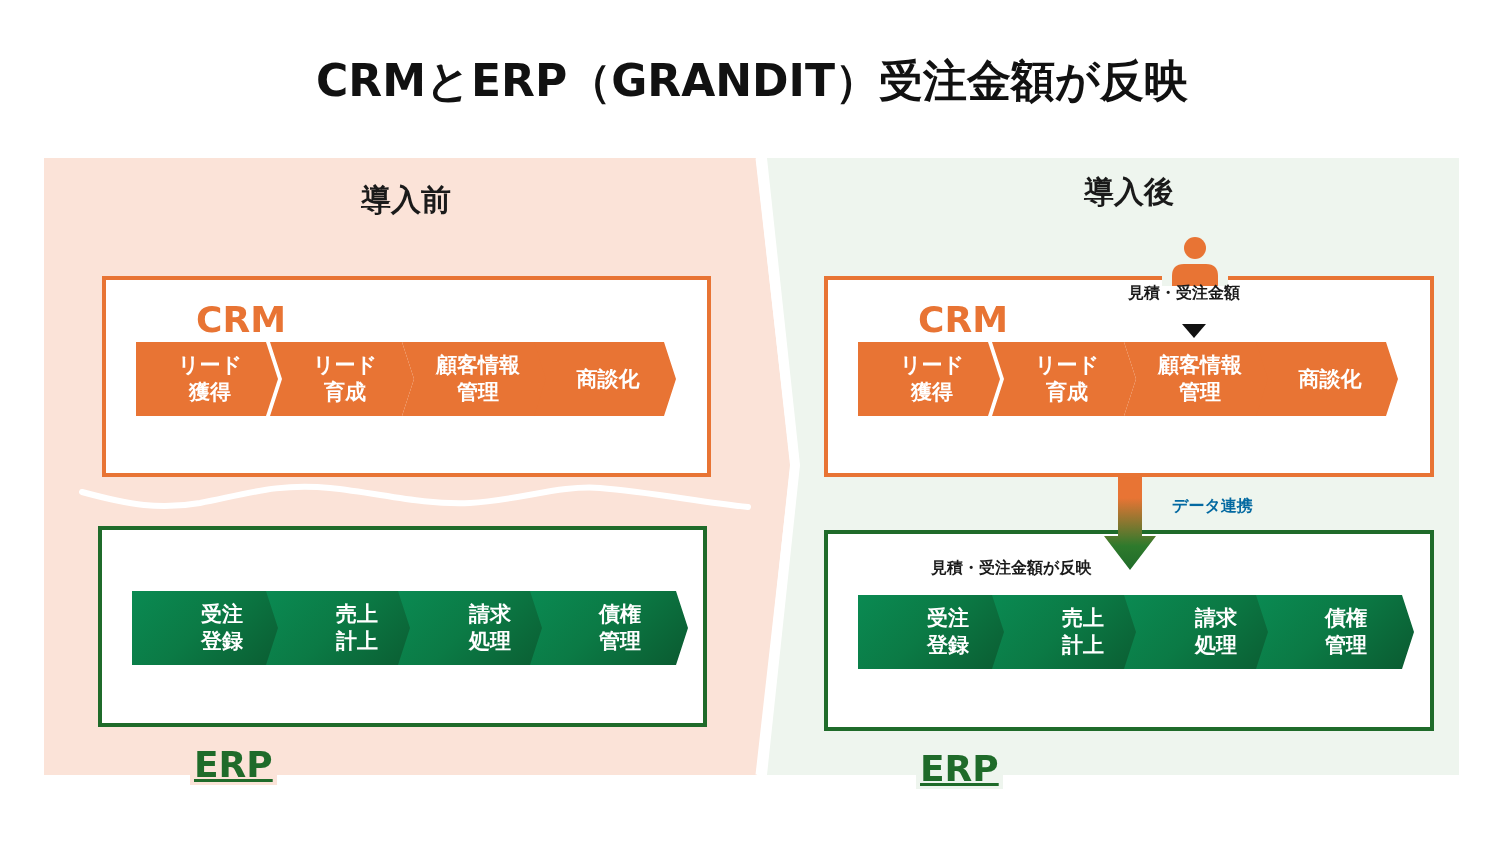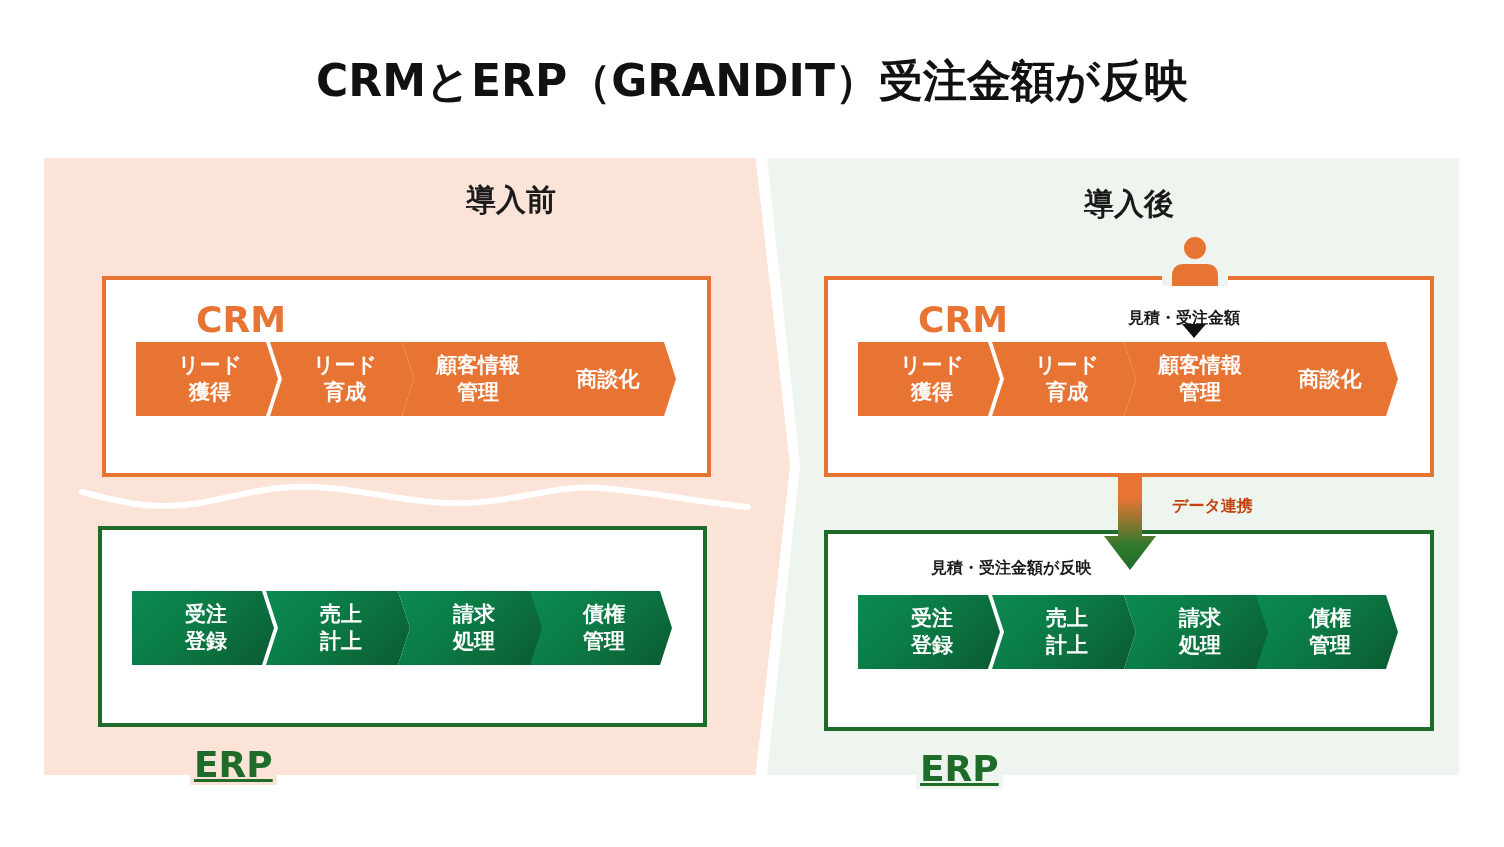--- a/index.html
+++ b/index.html
@@ -12,26 +12,26 @@
   .box { position: absolute; background: #ffffff; box-sizing: border-box; }
   .box.crm { border: 4px solid #e87434; }
   .box.erp { border: 4px solid #1f6b2a; }
   .box-label { position: absolute; font-size: 36px; font-weight: bold; padding: 0 8px; line-height: 36px; margin-top: 40px; }
   .box-label.crm { color: #e87434; background: linear-gradient(#ffffff00 0, #ffffff00 45%, #ffffff 45%, #ffffff 100%); }
   .box-label.erp { color: #1f6b2a; text-decoration: underline; }
   .flow { position: absolute; height: 90px; }
   .step { position: absolute; top: 0; height: 74px; display: flex; align-items: center; justify-content: center;
           color: #fff; font-weight: bold; font-size: 21px; line-height: 27px; text-align: center; white-space: pre-line; }
   .step.orange { background: #e87434; }
-  .step.green { background: linear-gradient(135deg, #0a8a52 0%, #0b7a45 45%, #0b5a30 100%); }
+  .step.green { background: linear-gradient(135deg, #0a8a52 0%, #0b7a45 45%, #0b5a30 100%); padding-left: 16px; }
   .step.first { clip-path: polygon(0 0, calc(100% - 12px) 0, 100% 50%, calc(100% - 12px) 100%, 0 100%); }
   .step.mid { clip-path: polygon(0 0, calc(100% - 12px) 0, 100% 50%, calc(100% - 12px) 100%, 0 100%, 12px 50%); }
   .step .txt { padding-left: 6px; }
   .note { position: absolute; font-size: 16px; font-weight: bold; color: #1a1a1a; white-space: nowrap; }
-  .note.green { color: #c2410c; }
+  .note.green { color: #0369a1; }
   .tri-down { position: absolute; width: 0; height: 0; border-left: 12px solid transparent;
               border-right: 12px solid transparent; border-top: 14px solid #111; }
 </style>
 </head>
 <body>
 
 <svg class="bg" width="1504" height="847">
   <defs>
     <linearGradient id="linkGrad" x1="0" y1="0" x2="0" y2="1">
       <stop offset="0" stop-color="#e87434"></stop>
@@ -41,21 +41,21 @@
     </linearGradient>
   </defs>
   <polygon points="44,158 756,158 790,465 757,775 44,775" fill="#fbe3d8"></polygon>
   <polygon points="767,158 1459,158 1459,775 767,775 800,465" fill="#eef5ee"></polygon>
   <polyline points="760,158 795,465 760,775" fill="none" stroke="#ffffff" stroke-width="9"></polyline>
   <path d="M82,492 C130,505 160,510 200,503 C250,493 280,483 330,488 C380,493 420,505 470,503 C520,500 560,485 600,488 C650,492 700,502 748,507" fill="none" stroke="#ffffff" stroke-width="6" stroke-linecap="round"></path>
 </svg>
 
 <div class="title">CRMとERP（GRANDIT）受注金額が反映</div>
 
-<div class="panel-title" style="left:256px; top:180px;text-align:right;">導入前</div>
+<div class="panel-title" style="left:256px; top:180px;">導入前</div>
 
 <div class="box crm" style="left:102px; top:276px; width:609px; height:201px;"></div>
 <div class="box-label crm" style="left:184px; top:262px; background:transparent;">
   <span style="background:linear-gradient(to bottom, transparent 0, transparent 42%, #fff 42%, #fff 100%); padding:0 4px;">CRM</span>
 </div>
 <div class="flow" style="left:136px; top:342px; width:540px;">
   <div class="step orange first" style="left:0; width:142px;"><span class="txt">リード
 獲得</span></div>
   <div class="step orange mid" style="left:134px; width:144px;"><span class="txt">リード
 育成</span></div>
@@ -72,34 +72,34 @@
   <div class="step green first" style="left:0; width:142px;"><span class="txt">受注
 登録</span></div>
   <div class="step green mid" style="left:134px; width:144px;"><span class="txt">売上
 計上</span></div>
   <div class="step green mid" style="left:266px; width:146px;"><span class="txt">請求
 処理</span></div>
   <div class="step green mid" style="left:398px; width:142px;"><span class="txt">債権
 管理</span></div>
 </div>
 
-<div class="panel-title" style="left:979px; top:184px;">導入後</div>
+<div class="panel-title" style="left:979px; top:172px;">導入後</div>
 
 <div class="box crm" style="left:824px; top:276px; width:610px; height:201px;"></div>
 <div class="box-label crm" style="left:906px; top:262px; background:transparent;">
   <span style="background:linear-gradient(to bottom, transparent 0, transparent 42%, #fff 42%, #fff 100%); padding:0 4px;">CRM</span>
 </div>
 
 <svg style="position:absolute; left:1160px; top:234px;" width="70" height="56">
   <rect x="2" y="38" width="66" height="14" fill="#eef5ee"></rect>
   <circle cx="35" cy="14" r="11" fill="#e87434"></circle>
   <path d="M12,52 L12,42 Q12,30 24,30 L46,30 Q58,30 58,42 L58,52 Z" fill="#e87434"></path>
 </svg>
 
-<div class="note" style="left:1128px; top:308px;">見積・受注金額</div>
+<div class="note" style="left:1128px; top:283px;">見積・受注金額</div>
 <div class="tri-down" style="left:1182px; top:324px;"></div>
 
 <div class="flow" style="left:858px; top:342px; width:540px;">
   <div class="step orange first" style="left:0; width:142px;"><span class="txt">リード
 獲得</span></div>
   <div class="step orange mid" style="left:134px; width:144px;"><span class="txt">リード
 育成</span></div>
   <div class="step orange mid" style="left:266px; width:146px;"><span class="txt">顧客情報
 管理</span></div>
   <div class="step orange mid" style="left:398px; width:142px;"><span class="txt">商談化</span></div>

